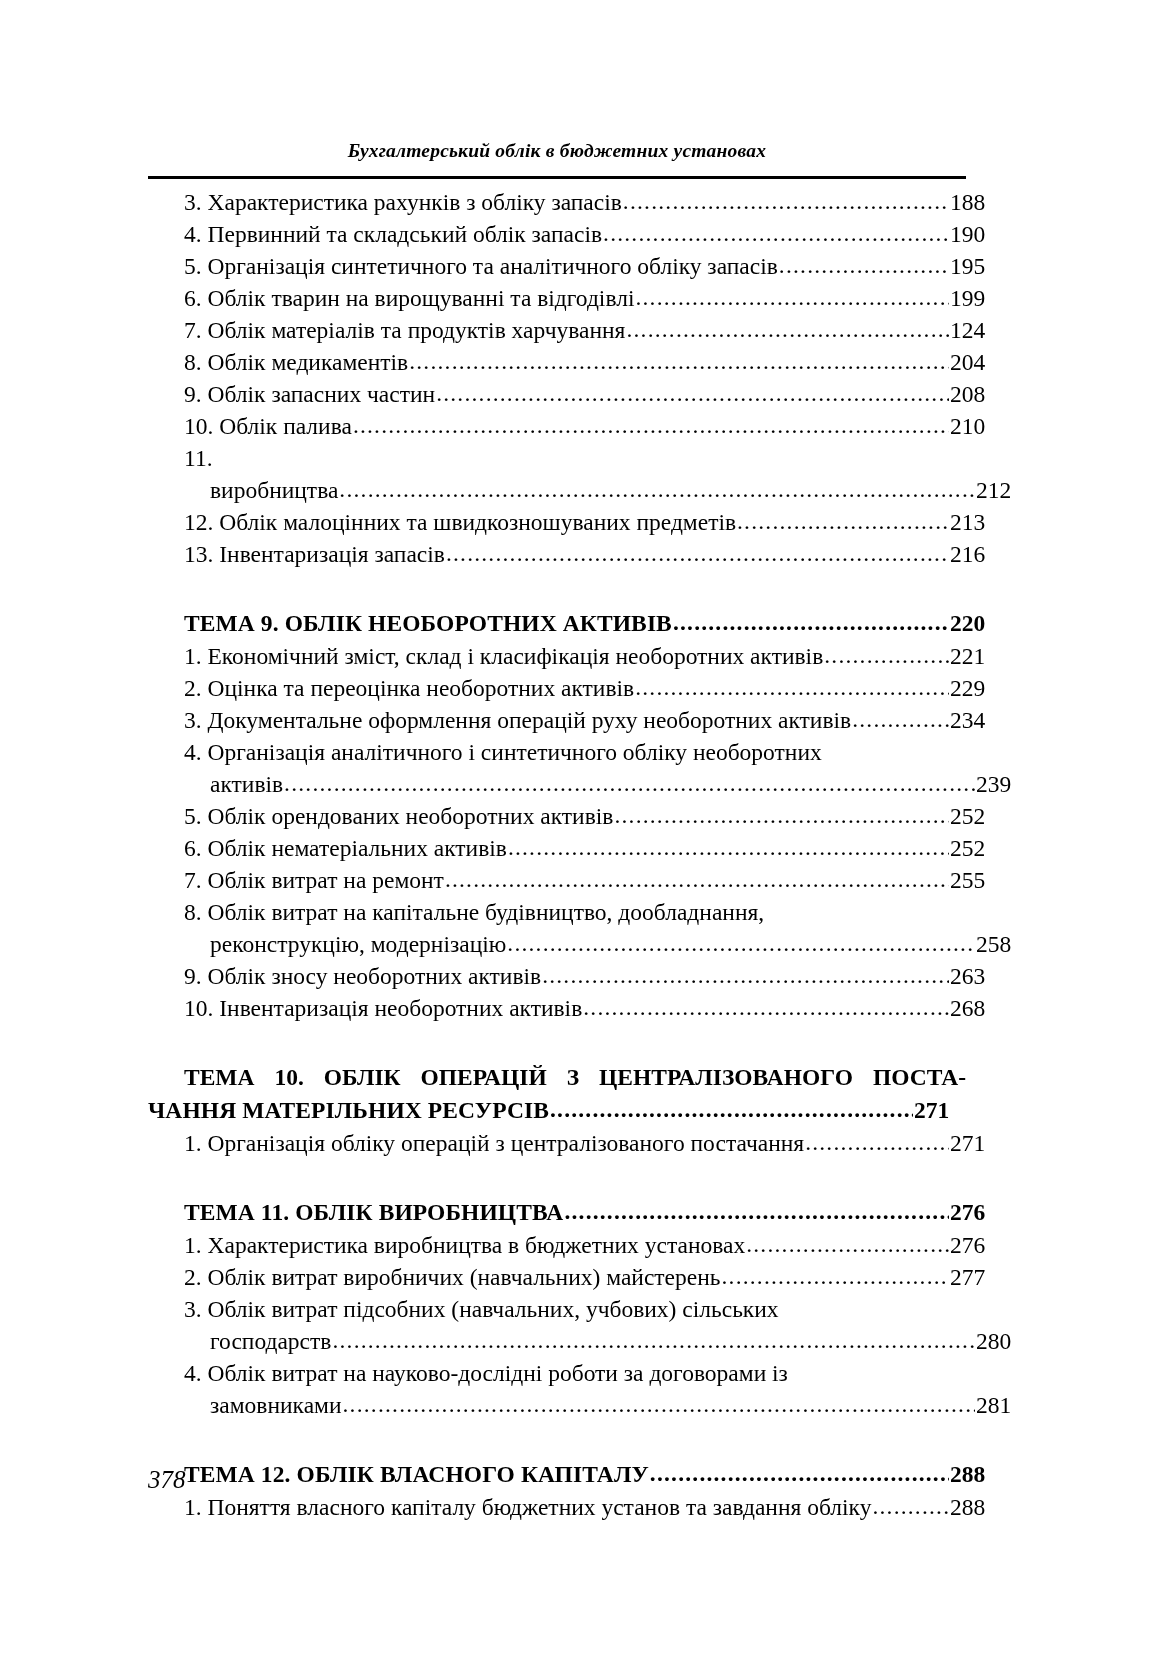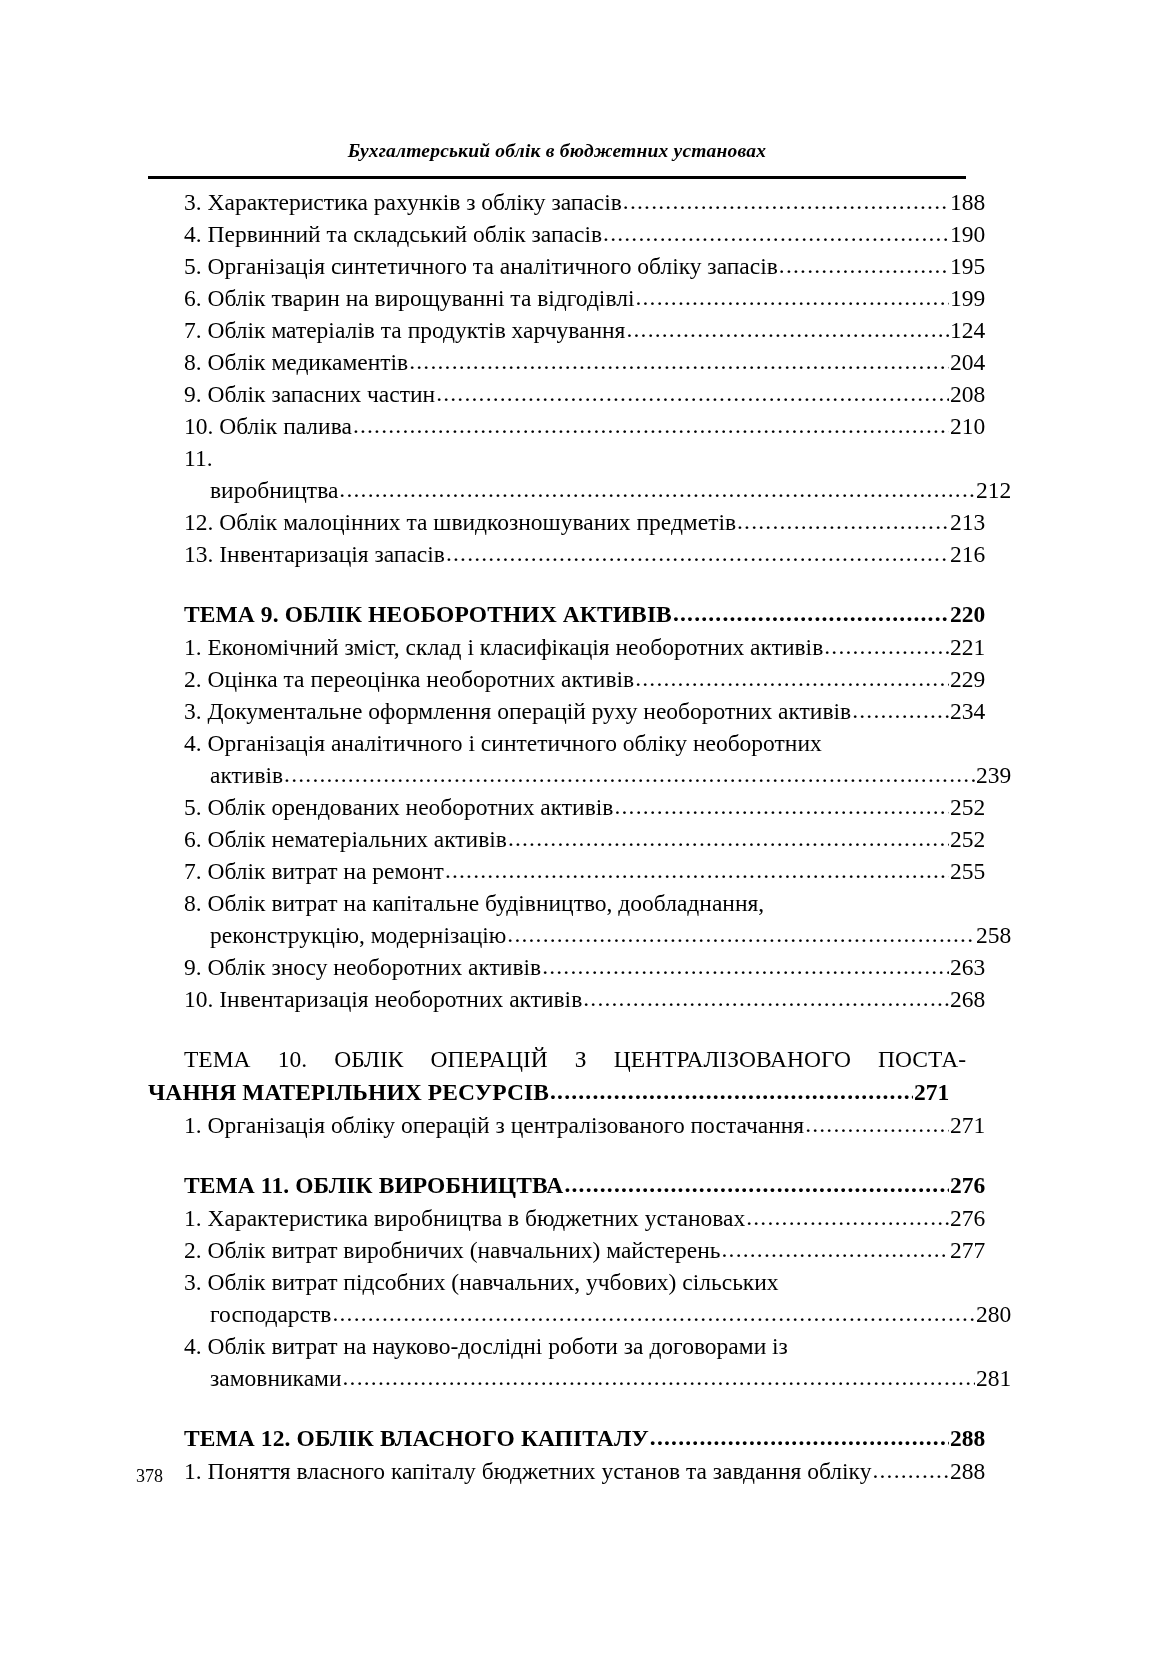--- a/index.html
+++ b/index.html
@@ -82,36 +82,37 @@
   }
   .theme {
     font-weight: bold;
     font-size: 23.5px;
     line-height: 33px;
     padding-left: 36px;
   }
   .theme .txt { letter-spacing: 0.1px; }
   .theme.flush { padding-left: 0; }
   .theme-justified {
-    font-weight: normal;
+    font-weight: bold;
     font-size: 23.5px;
     line-height: 33px;
     padding-left: 36px;
     text-align: justify;
     text-align-last: justify;
     white-space: normal;
     display: block;
   }
-  .gap-before { margin-top: 28px; }
+  .gap-before { margin-top: 37px; }
   .folio {
     position: absolute;
-    left: 136px;
+    left: 148px;
     top: 1466px;
-    font-size: 18px;
+    font-size: 25px;
     font-weight: normal;
+    font-style: italic;
   }
 </style>
 </head>
 <body>
 
 <div class="page">
 
   <div class="running-head">Бухгалтерський облік в бюджетних установах</div>
   <div class="rule"></div>
 

